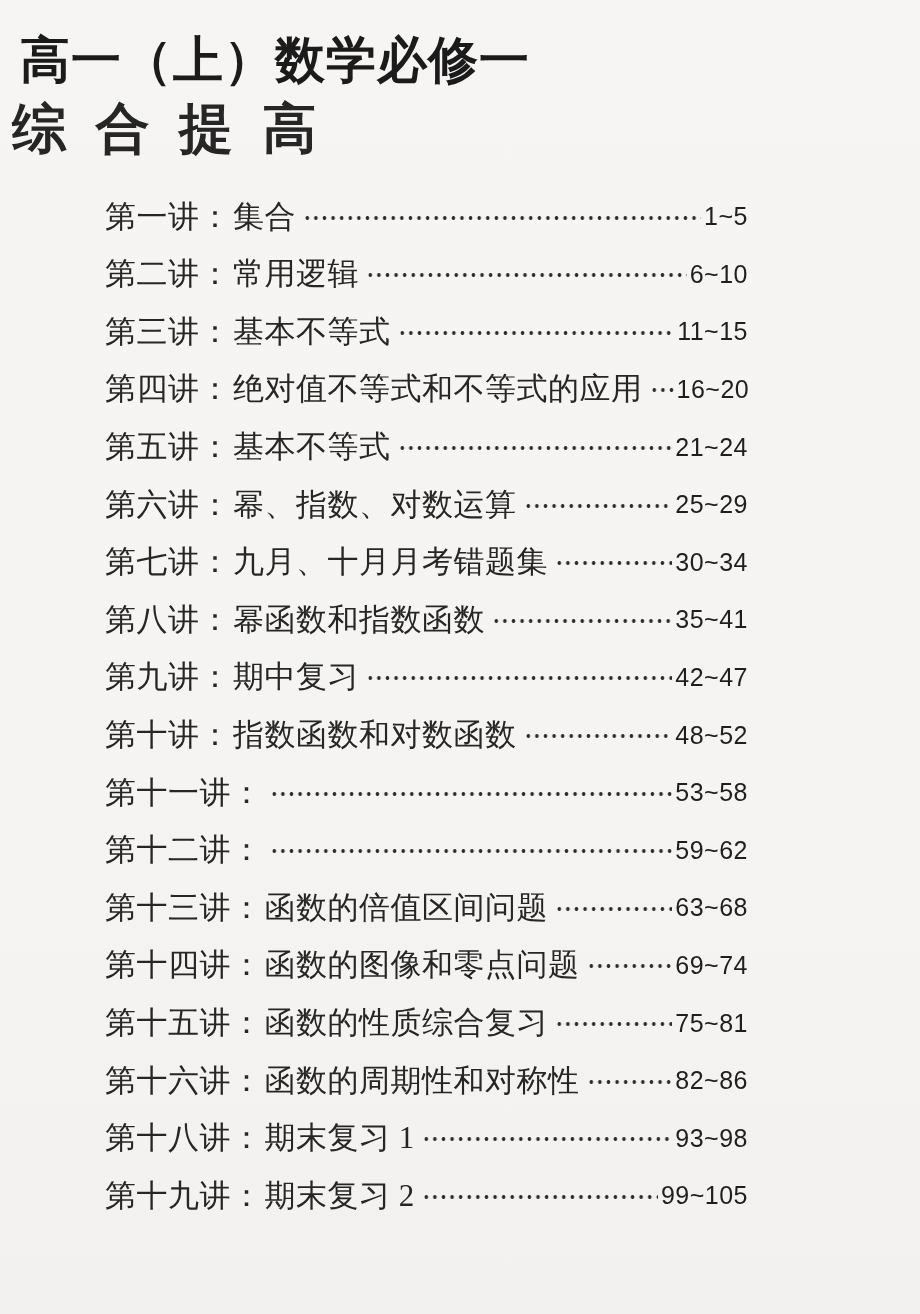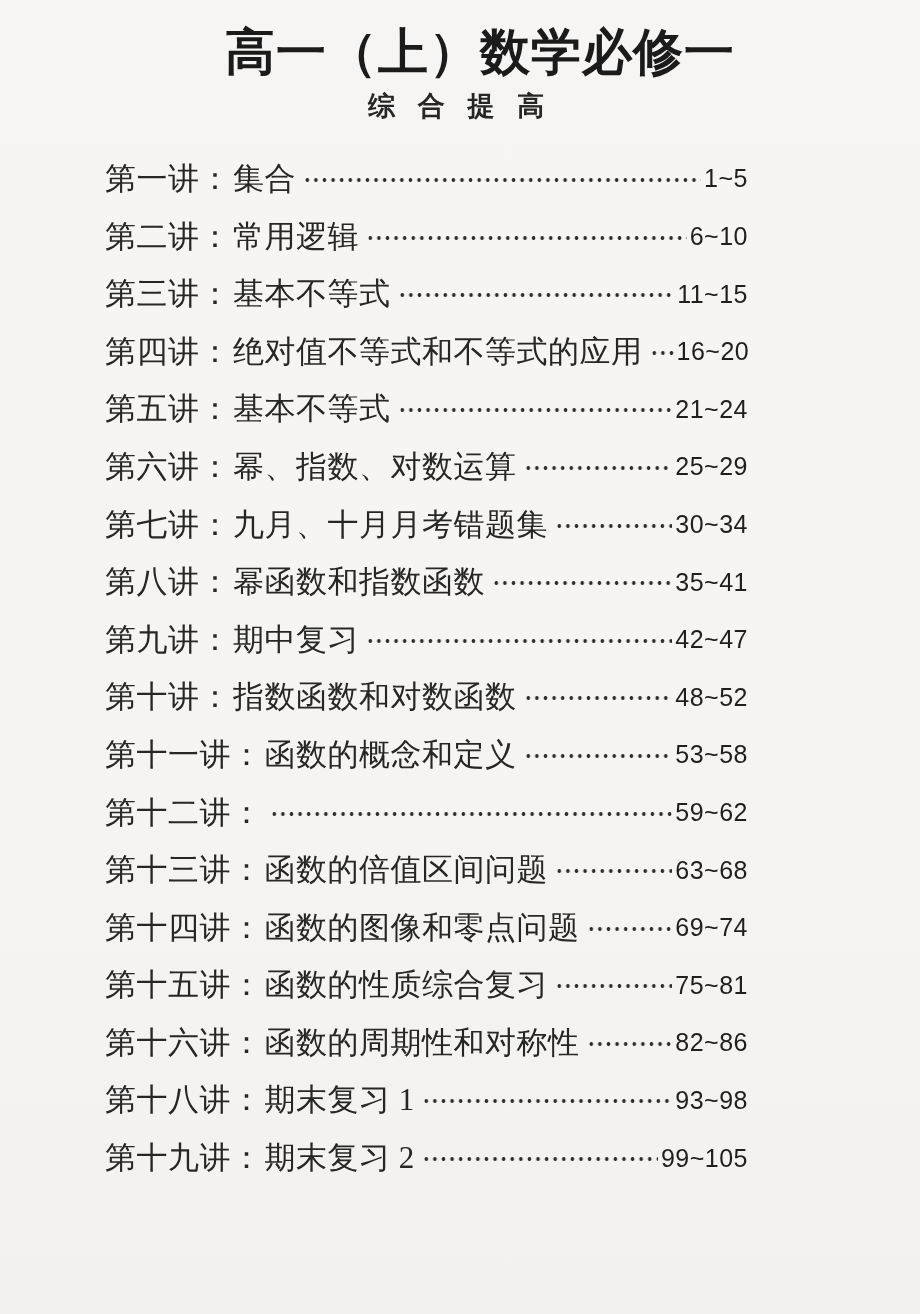--- a/index.html
+++ b/index.html
@@ -8,34 +8,34 @@
     position: relative;
     width: 920px;
     height: 1314px;
     margin: 0 auto;
     background: linear-gradient(180deg, #f6f5f3 0%, #f5f4f2 60%, #f2f1ef 100%);
     font-family: "Liberation Serif", "DejaVu Serif", serif;
     color: #232323;
     overflow: hidden;
     box-sizing: border-box;
   }
-  .doc-header { text-align: center; padding-top: 24px; }
+  .doc-header { text-align: left; padding-top: 32px; }
   .doc-title {
     margin: 0;
     font-size: 50px;
     line-height: 1.15;
     font-weight: bold;
     letter-spacing: 1px;
     color: #1b1b1b;
     transform: translateX(20px);
     font-family: "Liberation Serif", "DejaVu Serif", serif;
   }
   .doc-subtitle {
-    margin: 10px 0 0 0;
-    font-size: 27px;
+    margin: 10px 0 0 12px;
+    font-size: 54px;
     line-height: 1.1;
     font-weight: bold;
     letter-spacing: 8px;
     color: #262626;
     font-family: "Liberation Serif", "DejaVu Serif", serif;
   }
   .toc-list {
     margin-top: 29px;
     padding: 0 172px 0 105px;
   }
@@ -133,21 +133,20 @@
     <span class="toc-pages">42~47</span>
   </div>
       <div class="toc-row">
     <span class="toc-chapter">第十讲：</span>
         <span class="toc-title">指数函数和对数函数</span>
     <span class="toc-dots"></span>
     <span class="toc-pages">48~52</span>
   </div>
       <div class="toc-row">
     <span class="toc-chapter">第十一讲：</span>
-        <span class="toc-title">函数的概念和定义</span>
     <span class="toc-dots"></span>
     <span class="toc-pages">53~58</span>
   </div>
       <div class="toc-row">
     <span class="toc-chapter">第十二讲：</span>
     <span class="toc-dots"></span>
     <span class="toc-pages">59~62</span>
   </div>
       <div class="toc-row">
     <span class="toc-chapter">第十三讲：</span>

